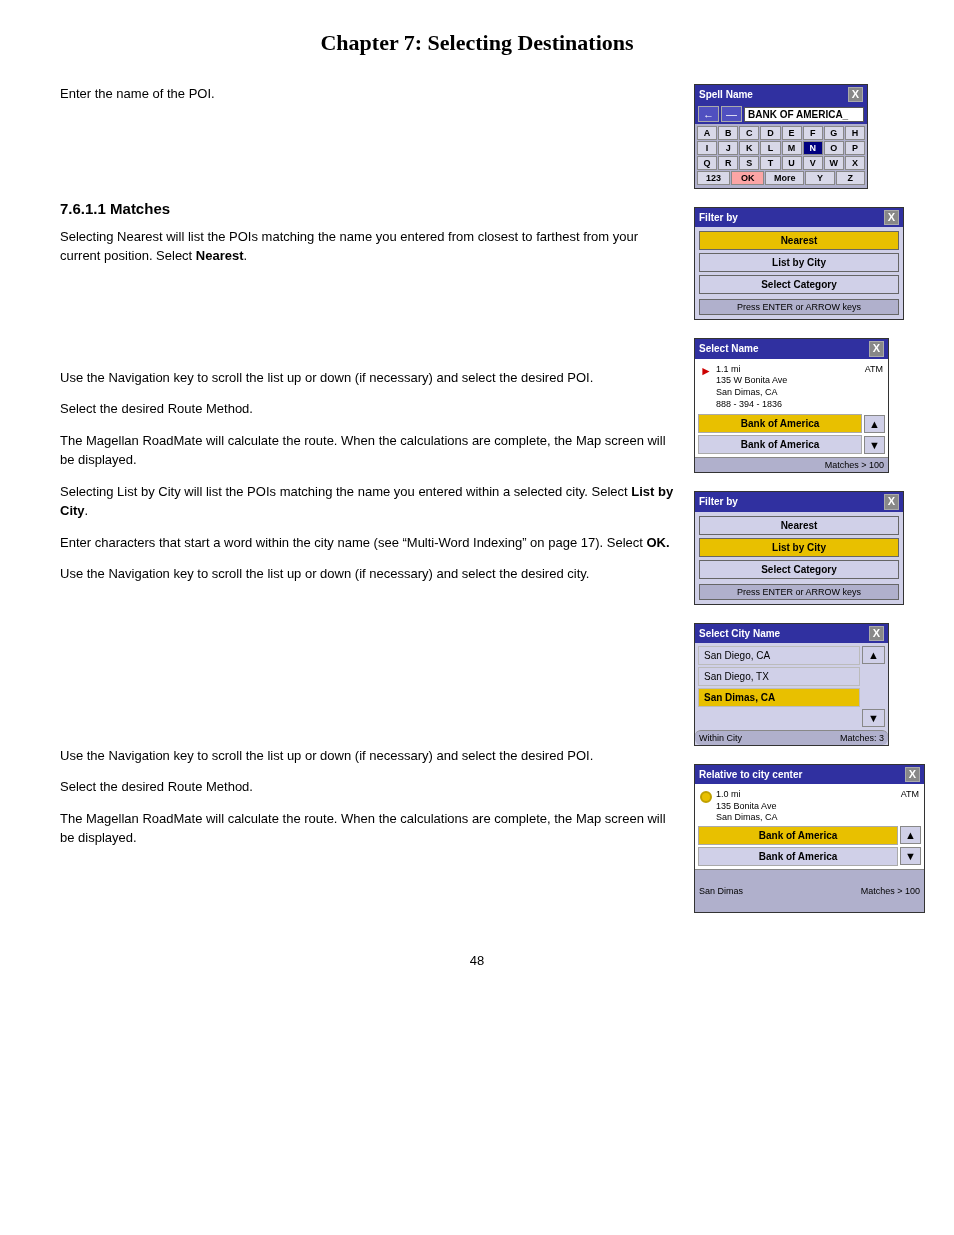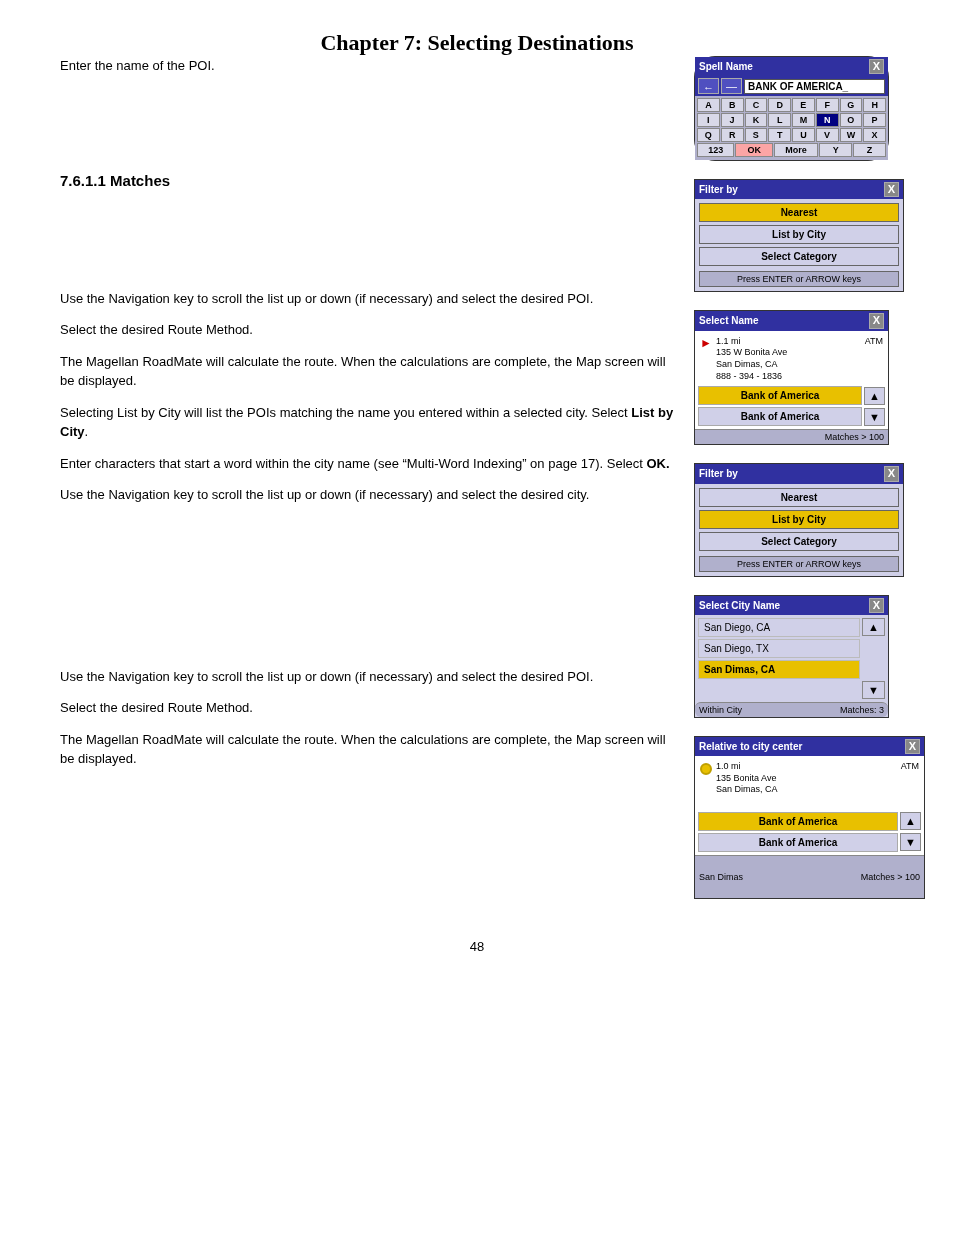--- a/index.html
+++ b/index.html
@@ -9,20 +9,21 @@
       background: #fff;
       color: #000;
       width: 954px;
       min-height: 1235px;
       padding: 30px 60px;
     }
     h1.chapter-title {
       text-align: center;
       font-size: 22px;
       font-weight: bold;
+      margin-bottom: 28px;
       font-family: Georgia, serif;
     }
     .content-area {
       display: flex;
       gap: 20px;
     }
     .text-col {
       flex: 1;
     }
     .ui-col {
@@ -75,22 +76,21 @@
       font-size: 11px;
       cursor: pointer;
       border: 1px solid #aaa;
       background: #888;
       padding: 0 3px;
       line-height: 1.2;
     }
 
     
     .spell-name {
-      width: 195px;
-      border-radius: 21px;
+      width: 174px;
     }
     .spell-name .input-row {
       display: flex;
       align-items: center;
       background: #3030a0;
       padding: 2px 3px;
       gap: 2px;
     }
     .spell-name .input-row .back-btn {
       background: #5050c0;
@@ -303,21 +303,21 @@
     }
     .relative-city .list-body {
       background: #fff;
       padding: 3px;
     }
     .relative-city .item-detail {
       display: flex;
       gap: 4px;
       background: #fff;
       padding: 2px;
-      margin-bottom: 14px;
+      margin-bottom: 0;
     }
     .relative-city .circle-icon {
       width: 12px;
       height: 12px;
       border-radius: 50%;
       background: #e8c000;
       border: 2px solid #c0a000;
       flex-shrink: 0;
       margin-top: 2px;
     }
@@ -368,20 +368,21 @@
 <h1 class="chapter-title">Chapter 7: Selecting Destinations</h1>
 
 <div class="content-area">
   <div class="text-col">
     <p class="body-text">Enter the name of the POI.</p>
 
     <div class="spacer"></div>
     <div class="spacer"></div>
 
     <h2 class="section-heading">7.6.1.1 Matches</h2>
+    <p class="body-text">Selecting Nearest will list the POIs matching the name you entered from closest to farthest from your current position. Select <strong>Nearest</strong>.</p>
     <div class="spacer"></div>
     <div class="spacer"></div>
     <div class="spacer"></div>
     <p class="body-text">Use the Navigation key to scroll the list up or down (if necessary) and select the desired POI.</p>
     <p class="body-text">Select the desired Route Method.</p>
     <p class="body-text">The Magellan RoadMate will calculate the route. When the calculations are complete, the Map screen will be displayed.</p>
 
     <p class="body-text">Selecting List by City will list the POIs matching the name you entered within a selected city. Select <strong>List by City</strong>.</p>
     <p class="body-text">Enter characters that start a word within the city name (see “Multi-Word Indexing” on page 17). Select <strong>OK.</strong></p>
     <p class="body-text">Use the Navigation key to scroll the list up or down (if necessary) and select the desired city.</p>

